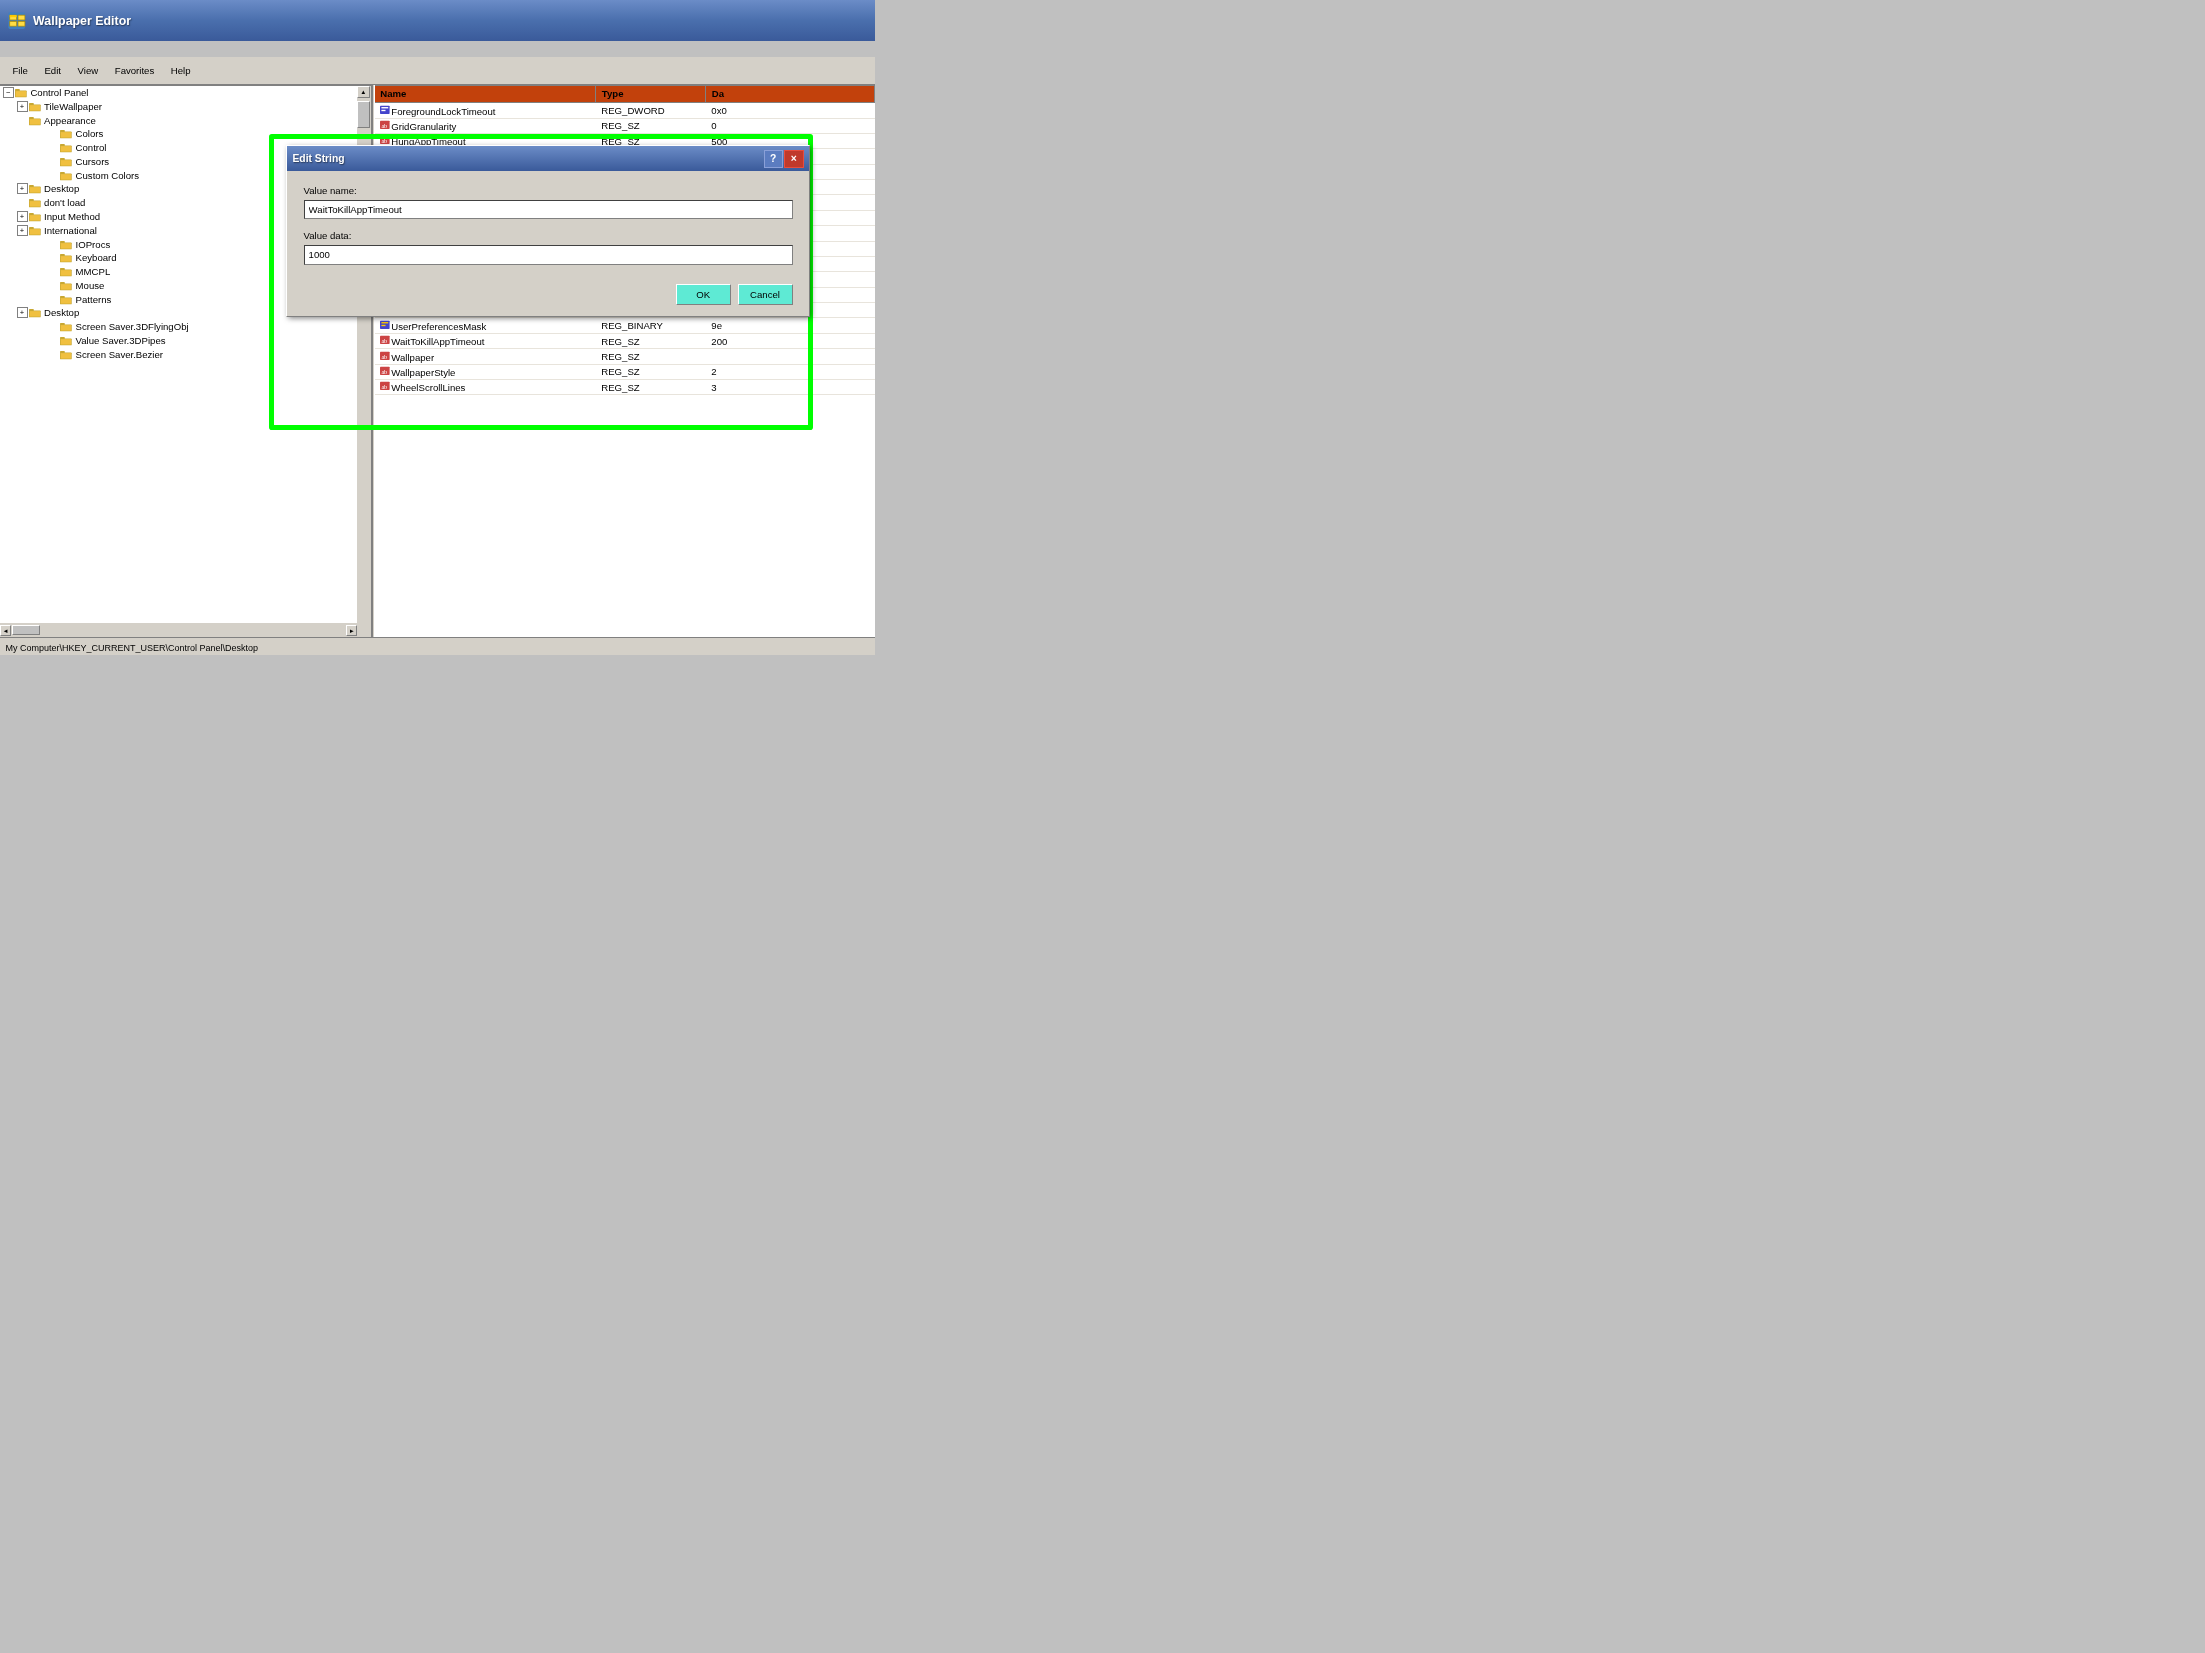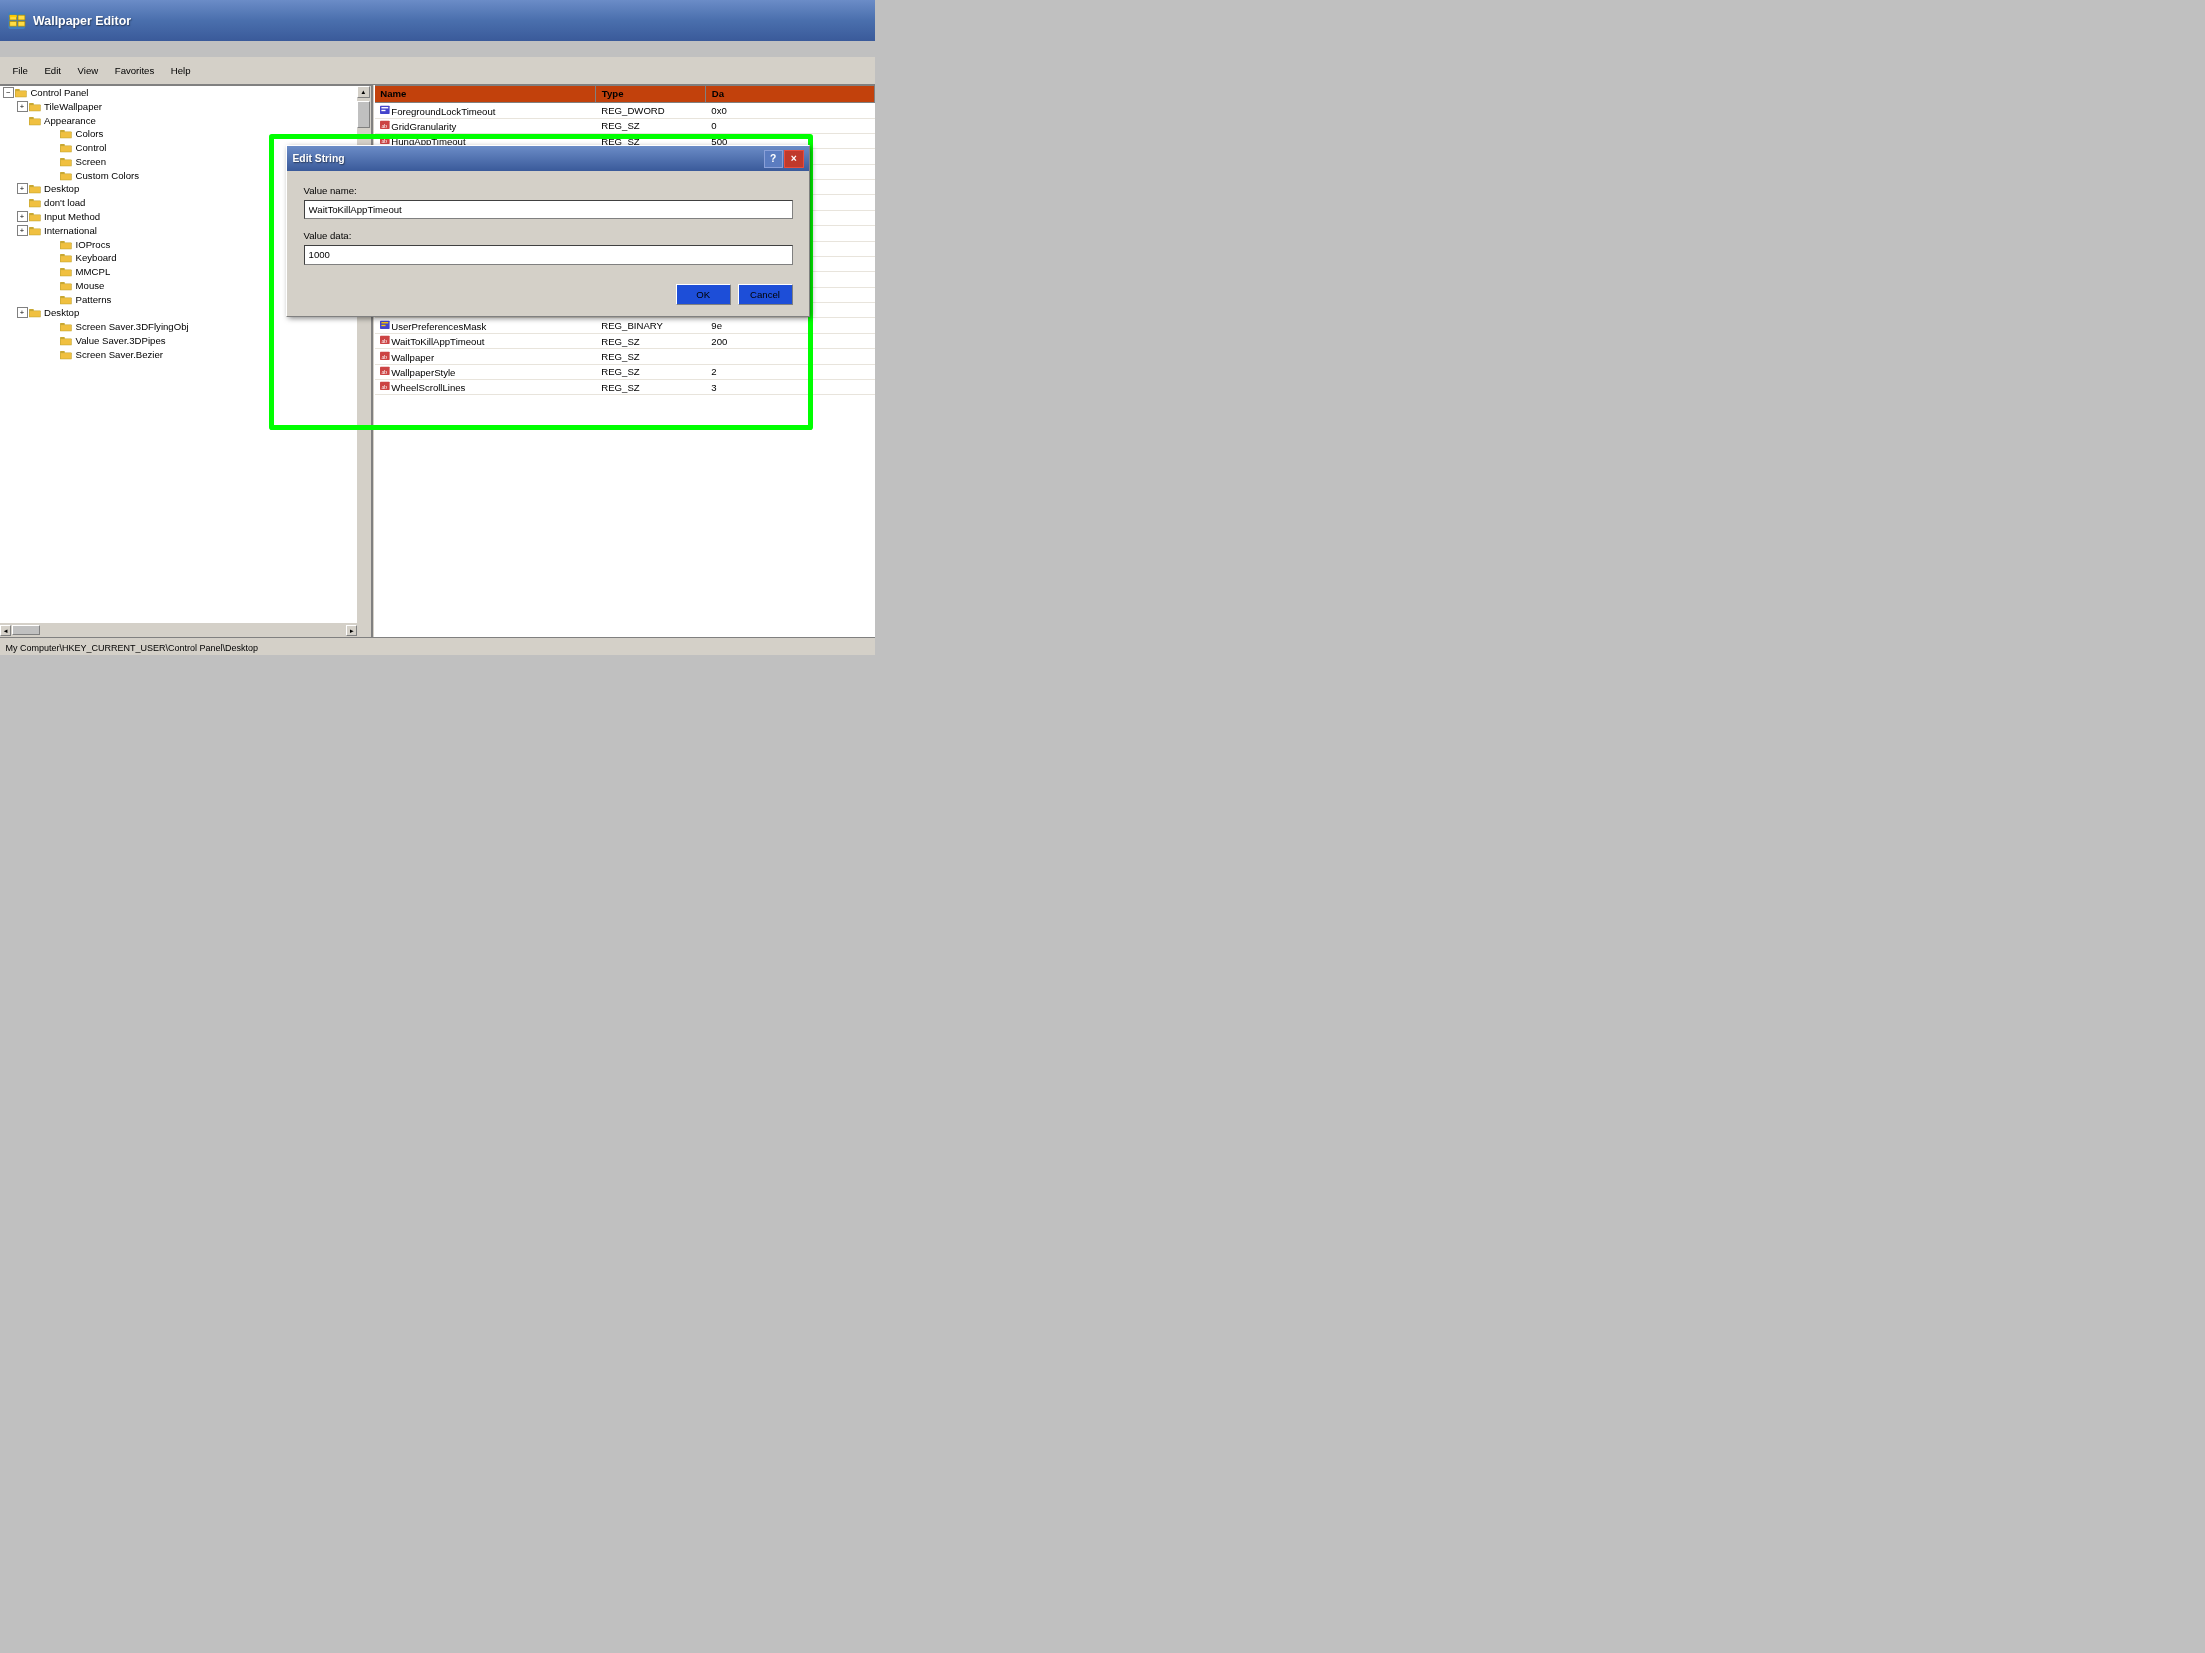--- a/index.html
+++ b/index.html
@@ -231,21 +231,21 @@
     .dialog-footer {
       display: flex;
       justify-content: flex-end;
       gap: 6.9px;
       padding: 5.5px 16.5px 11px;
     }
     .dialog-action-btn {
       min-width: 55px;
       height: 20.7px;
       padding: 0 11px;
-      background: #1d4ed8;
+      background: #5eead4;
       border: 1.4px solid #808080;
       border-top-color: white;
       border-left-color: white;
       font-size: 9.6px;
       font-family: 'Tahoma', sans-serif;
       cursor: pointer;
     }
 
     
     .splitter {
@@ -398,21 +398,21 @@
           </div>
 
           <div class="tree-item indent-2">
             <span class="tree-folder-icon" style="margin-left:12.4px;">
               <svg class="folder-svg" viewBox="0 0 18 16">
                 <rect x="0" y="5" width="17" height="10" fill="#c8a832" rx="1"></rect>
                 <rect x="0" y="3" width="7" height="3" fill="#c8a832" rx="1"></rect>
                 <rect x="1" y="6" width="15" height="8" fill="#f0c040"></rect>
               </svg>
             </span>
-            <span>Screen</span>
+            <span>Cursors</span>
           </div>
 
           <div class="tree-item indent-2">
             <span class="tree-folder-icon" style="margin-left:12.4px;">
               <svg class="folder-svg" viewBox="0 0 18 16">
                 <rect x="0" y="5" width="17" height="10" fill="#c8a832" rx="1"></rect>
                 <rect x="0" y="3" width="7" height="3" fill="#c8a832" rx="1"></rect>
                 <rect x="1" y="6" width="15" height="8" fill="#f0c040"></rect>
               </svg>
             </span>

